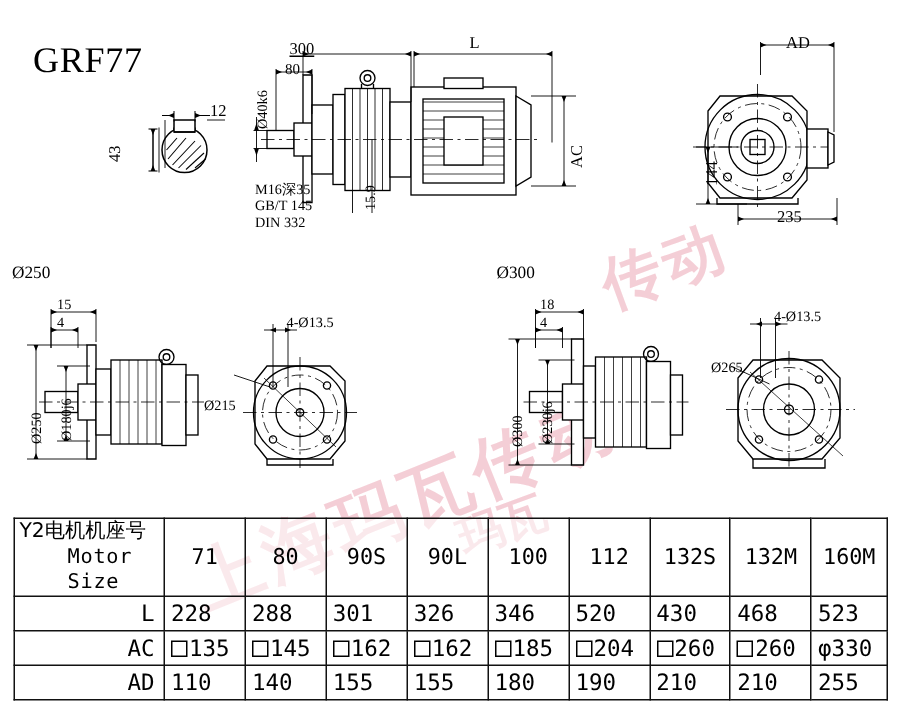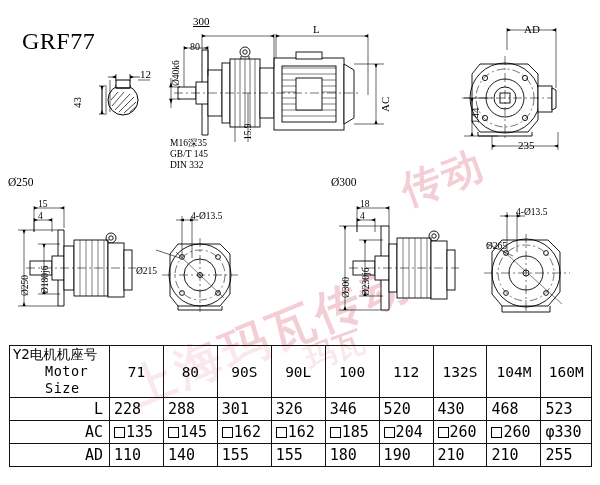--- a/index.html
+++ b/index.html
@@ -42,21 +42,21 @@
   .lbl.small { font-size:9.5px; }
   .lbl.vert  { transform-origin:0 0; transform:rotate(-90deg); }
   .title {
     position:absolute; left:22px; top:28px;
     font-size:24px; letter-spacing:.5px; z-index:6;
     font-family:"Liberation Serif", serif;
     text-align:center;
   }
   .note {
     position:absolute;
-    font-size:9.5px; line-height:11px; white-space:nowrap; z-index:6;margin-top:16px;
+    font-size:9.5px; line-height:11px; white-space:nowrap; z-index:6;
   }
   svg { position:absolute; overflow:visible; z-index:3; }
   svg.on-top { z-index:5; }
 
   
   #spec-table {
     position:absolute; left:9px; top:345px; width:583px;
     border-collapse:collapse;
     z-index:7;
     background:transparent;
@@ -208,21 +208,21 @@
     <polygon points="102,6 98,4.4 98,7.6" fill="#000"></polygon>
     <polygon points="186,6 190,4.4 190,7.6" fill="#000"></polygon>
     <polygon points="10,18 6,16.4 6,19.6" fill="#000"></polygon>
     <polygon points="26,18 30,16.4 30,19.6" fill="#000"></polygon>
     <polygon points="-7,52 -8.6,57 -5.4,57" fill="#000"></polygon>
     <polygon points="-7,74 -8.6,69 -5.4,69" fill="#000"></polygon>
     <polygon points="198,38 196.4,34 199.6,34" fill="#000"></polygon>
     <polygon points="198,90 196.4,94 199.6,94" fill="#000"></polygon>
   </svg>
 
-  <div class="lbl" style="left:193px; top:16px; font-size:11px;text-decoration:underline;">300</div>
+  <div class="lbl" style="left:193px; top:28px; font-size:11px;text-decoration:underline;">300</div>
   <div class="lbl" style="left:313px; top:24px; font-size:11px;">L</div>
   <div class="lbl" style="left:190px; top:42px; font-size:10px;">80</div>
   <div class="lbl vert small" style="left:172px; top:86px;">Ø40k6</div>
   <div class="lbl vert" style="left:380px; top:112px;">AC</div>
   <div class="lbl vert small" style="left:244px; top:140px;">15.9</div>
 
   <div class="note" style="left:170px; top:122px;">
     <div>M16深35</div>
     <div>GB/T 145</div>
     <div>DIN 332</div>
@@ -431,37 +431,37 @@
     <g stroke="#000" stroke-width=".6" fill="none">
       <line x1="52" y1="10" x2="52" y2="50"></line>
       <line x1="62" y1="10" x2="62" y2="50"></line>
       <line x1="45" y1="14" x2="70" y2="14"></line>
       <line x1="32" y1="42" x2="58" y2="54"></line>
     </g>
     <polygon points="49,14 53,12.4 53,15.6" fill="#000"></polygon>
     <polygon points="66,14 62,12.4 62,15.6" fill="#000"></polygon>
   </svg>
   <div class="lbl small" style="left:516px; top:208px;">4-Ø13.5</div>
-  <div class="lbl small" style="left:486px; top:242px;text-align:right;">Ø265</div>
+  <div class="lbl small" style="left:474px; top:242px;text-align:right;">Ø265</div>
 
   <table id="spec-table">
     <thead>
       <tr>
         <th class="hdr" style="width:100px;">
           <span class="cn">Y2电机机座号</span>
           <span class="en">Motor Size</span>
         </th>
         <th class="colhdr">71</th>
         <th class="colhdr">80</th>
         <th class="colhdr">90S</th>
         <th class="colhdr">90L</th>
         <th class="colhdr">100</th>
         <th class="colhdr">112</th>
         <th class="colhdr">132S</th>
-        <th class="colhdr">104M</th>
+        <th class="colhdr">132M</th>
         <th class="colhdr">160M</th>
       </tr>
     </thead>
     <tbody>
       <tr>
         <td class="rowlab">L</td>
         <td>228</td>
         <td>288</td>
         <td>301</td>
         <td>326</td>

